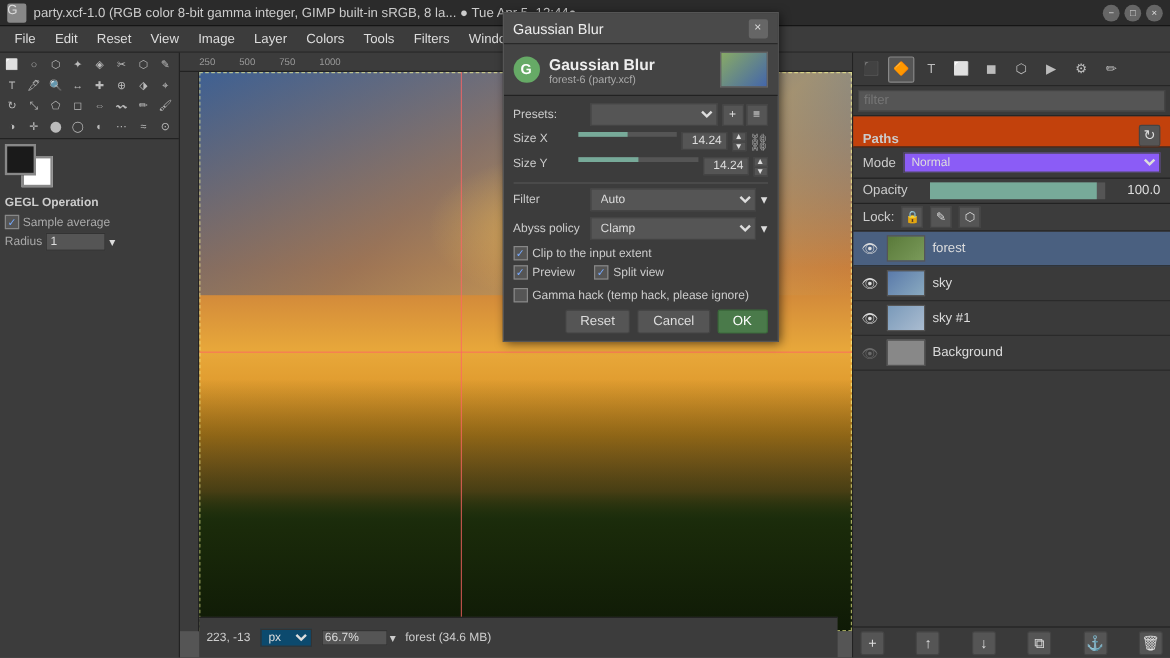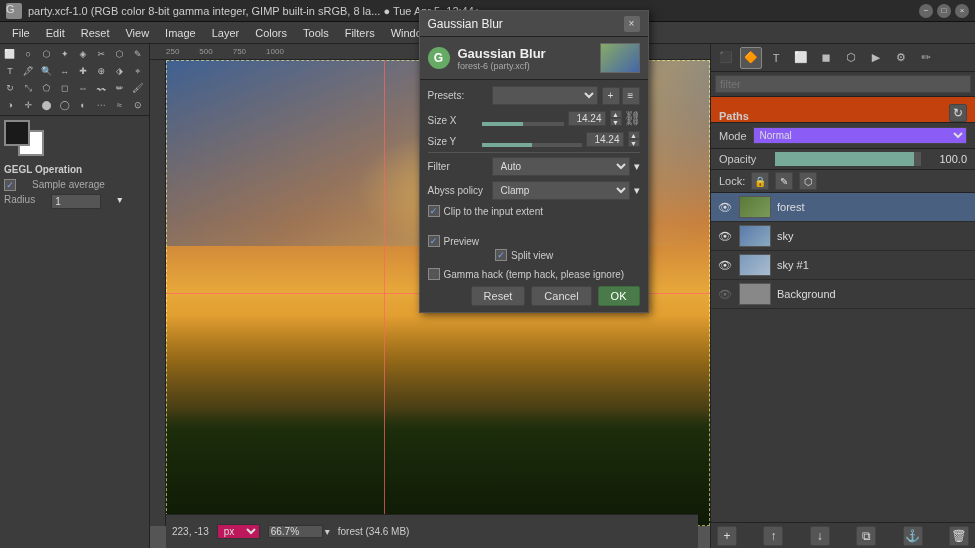--- a/index.html
+++ b/index.html
@@ -108,22 +108,22 @@
       padding: 4px;
       font-size: 10px;
     }
     .tool-options-title {
       font-weight: bold;
       margin-bottom: 4px;
       color: #ccc;
     }
     .option-row {
       display: flex;
-      align-items: flex-start;
-      gap: 16px;
+      align-items: center;
+      gap: 3px;
       margin-bottom: 3px;
     }
     .option-label { color: #aaa; font-size: 10px; }
     .option-input {
       background: #555;
       border: 1px solid #333;
       color: #ddd;
       font-size: 10px;
       padding: 1px 3px;
       width: 50px;
@@ -215,21 +215,21 @@
       border-top: 1px solid #222;
       display: flex;
       align-items: center;
       padding: 0 6px;
       gap: 8px;
       font-size: 10px;
       color: #ccc;
     }
     .status-coords { font-size: 10px; }
     .status-unit-select {
-      background: #be185d;
+      background: #0c4a6e;
       border: 1px solid #333;
       color: #ddd;
       font-size: 10px;
       padding: 0 2px;
     }
     .status-zoom {
       display: flex;
       align-items: center;
       gap: 2px;
     }
@@ -363,21 +363,21 @@
       width: 18px; height: 18px;
       background: #555;
       border: 1px solid #444;
       color: #ddd;
       font-size: 10px;
       display: flex; align-items: center; justify-content: center;
       cursor: pointer;
     }
     .blur-slider-row {
       display: flex;
-      align-items: flex-end;
+      align-items: flex-start;
       margin-bottom: 5px;
       gap: 4px;
     }
     .blur-slider-label { width: 50px; font-size: 10px; color: #ccc; }
     .blur-slider {
       flex: 1;
       height: 4px;
       background: #555;
       position: relative;
       cursor: pointer;
@@ -807,21 +807,21 @@
 
         <div class="blur-filter-row">
           <div class="blur-checkbox checked"></div>
           <span class="blur-check-label">Clip to the input extent</span>
         </div>
         <div style="display:flex;gap:16px;margin-bottom:3px;">
           <div class="blur-filter-row" style="display:flex;align-items:center;gap:4px;">
             <div class="blur-checkbox checked"></div>
             <span class="blur-check-label">Preview</span>
           </div>
-          <div class="blur-filter-row" style="display:flex;align-items:center;gap:4px;margin-top:28px;">
+          <div class="blur-filter-row" style="display:flex;align-items:center;gap:4px;">
             <div class="blur-checkbox checked"></div>
             <span class="blur-check-label">Split view</span>
           </div>
         </div>
         <div class="blur-filter-row">
           <div class="blur-checkbox"></div>
           <span class="blur-check-label">Gamma hack (temp hack, please ignore)</span>
         </div>
 
         <div class="blur-action-row">

